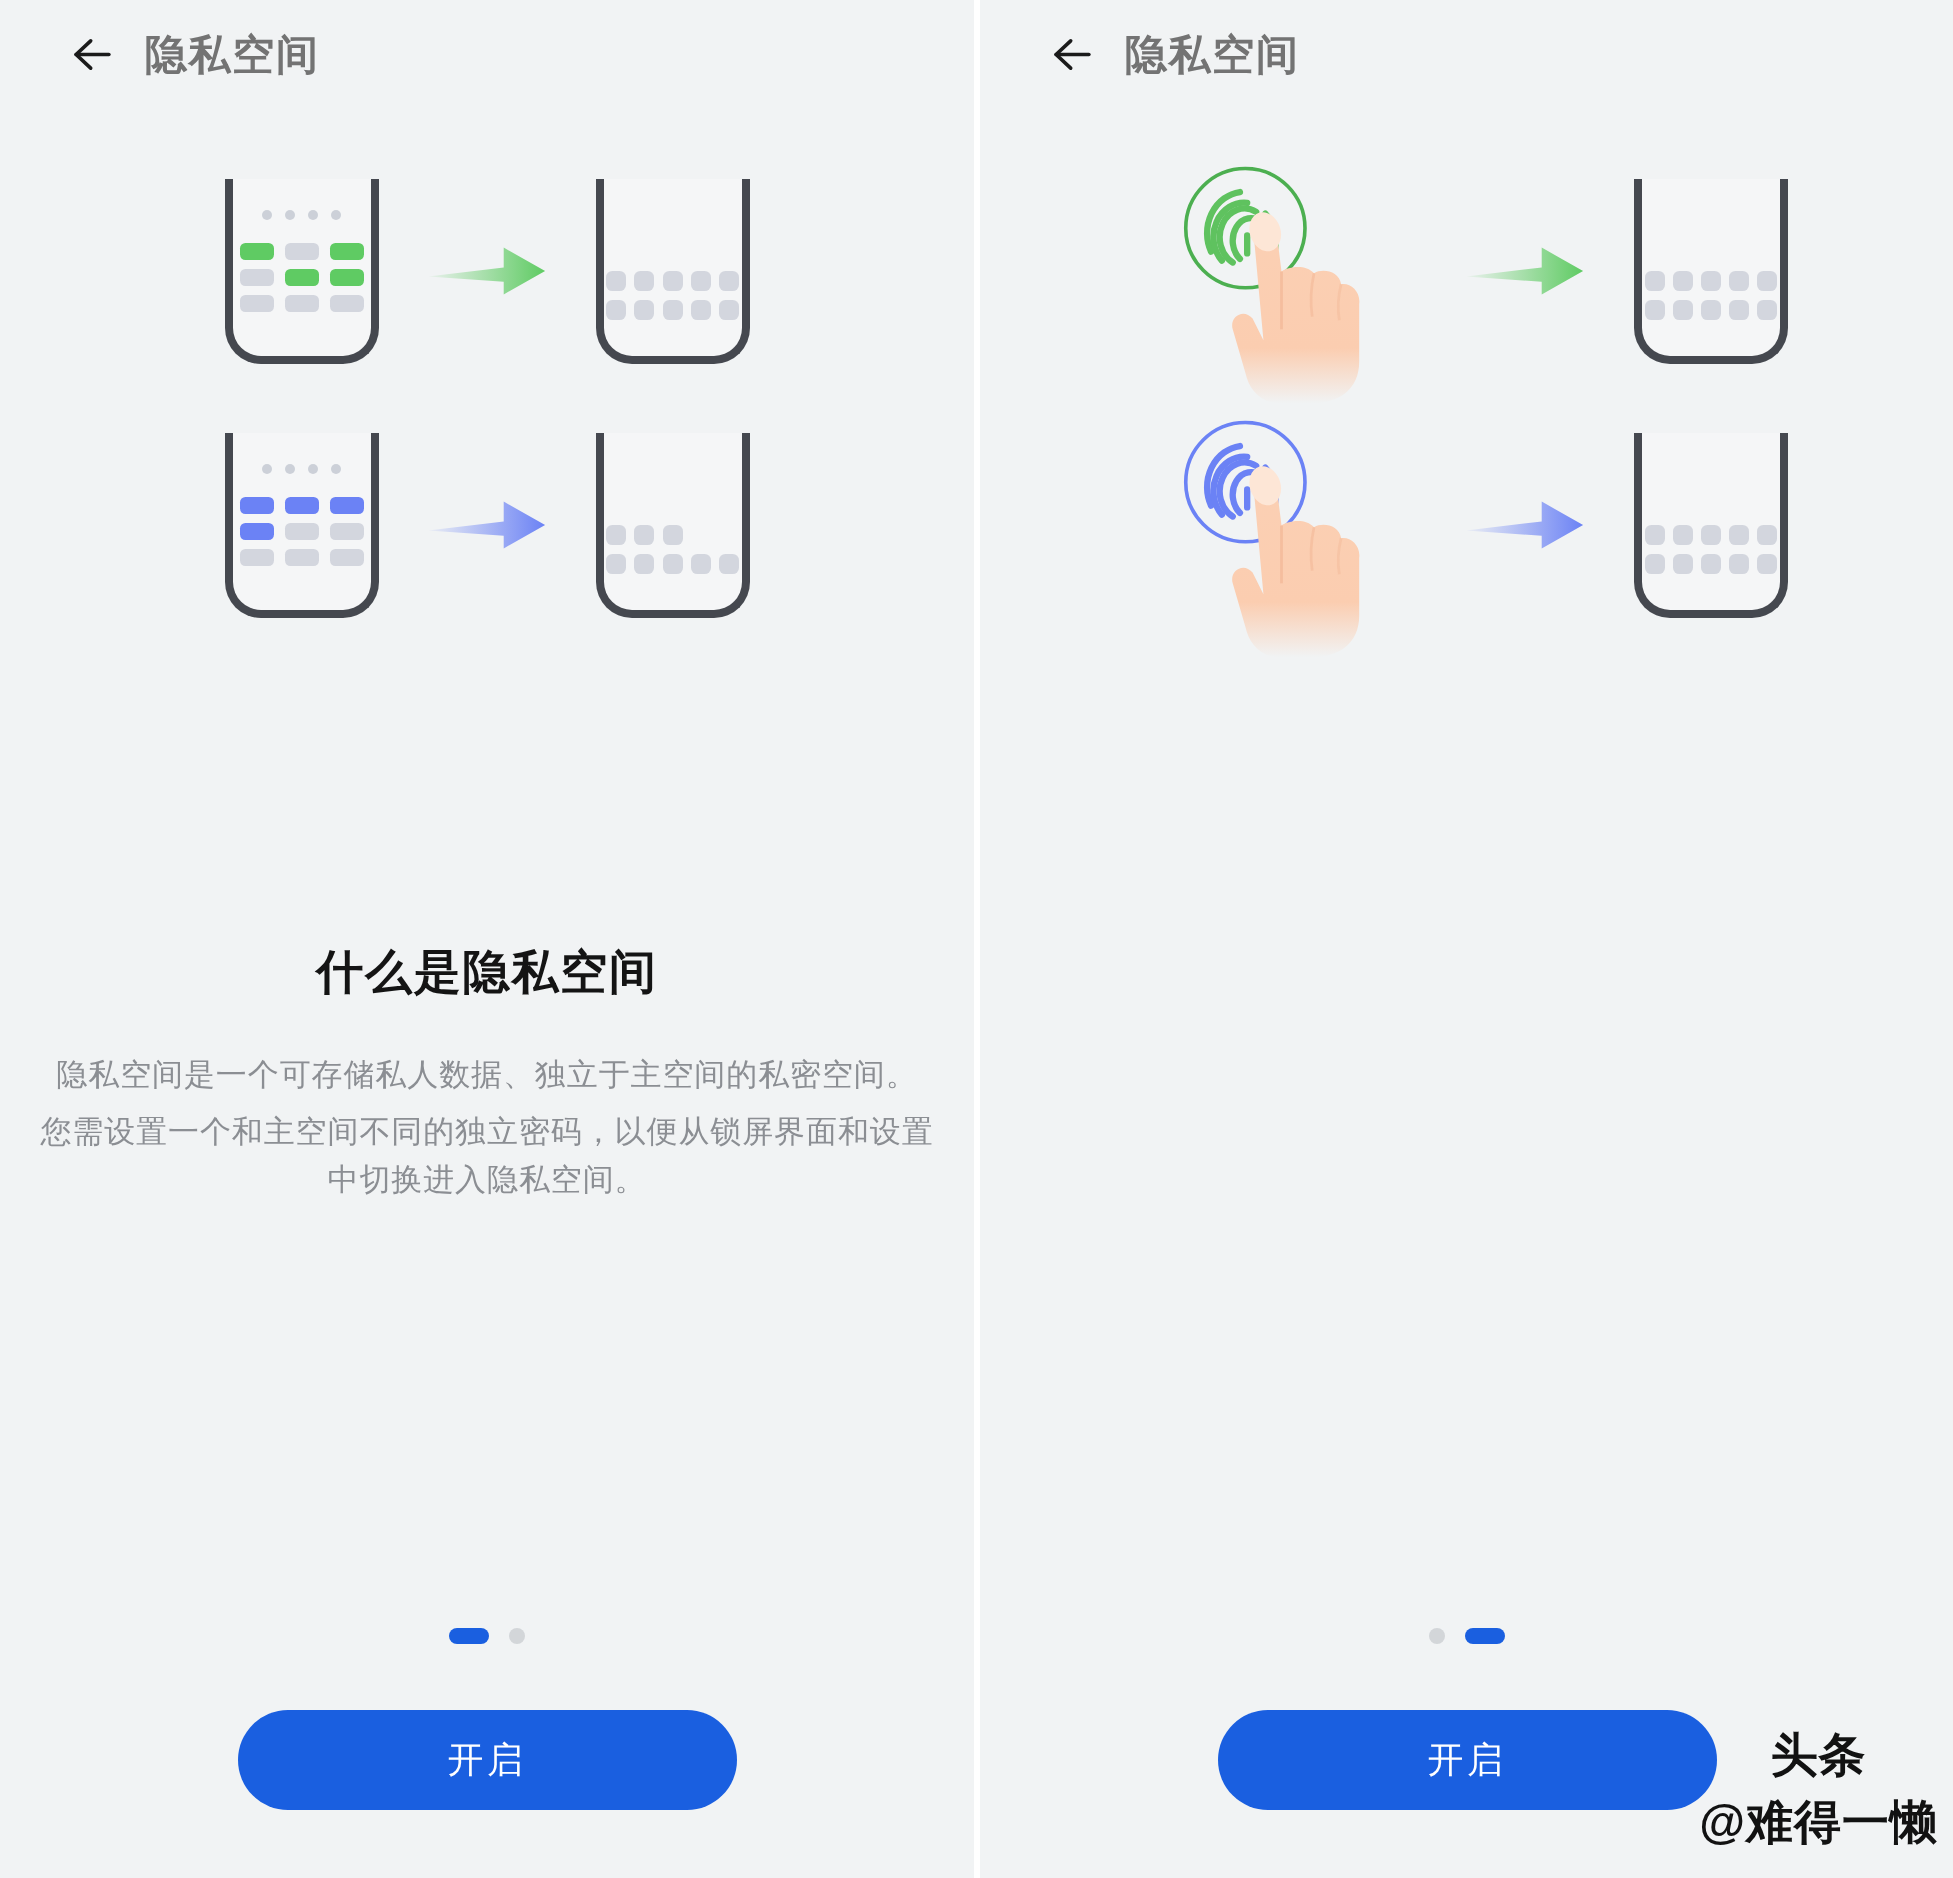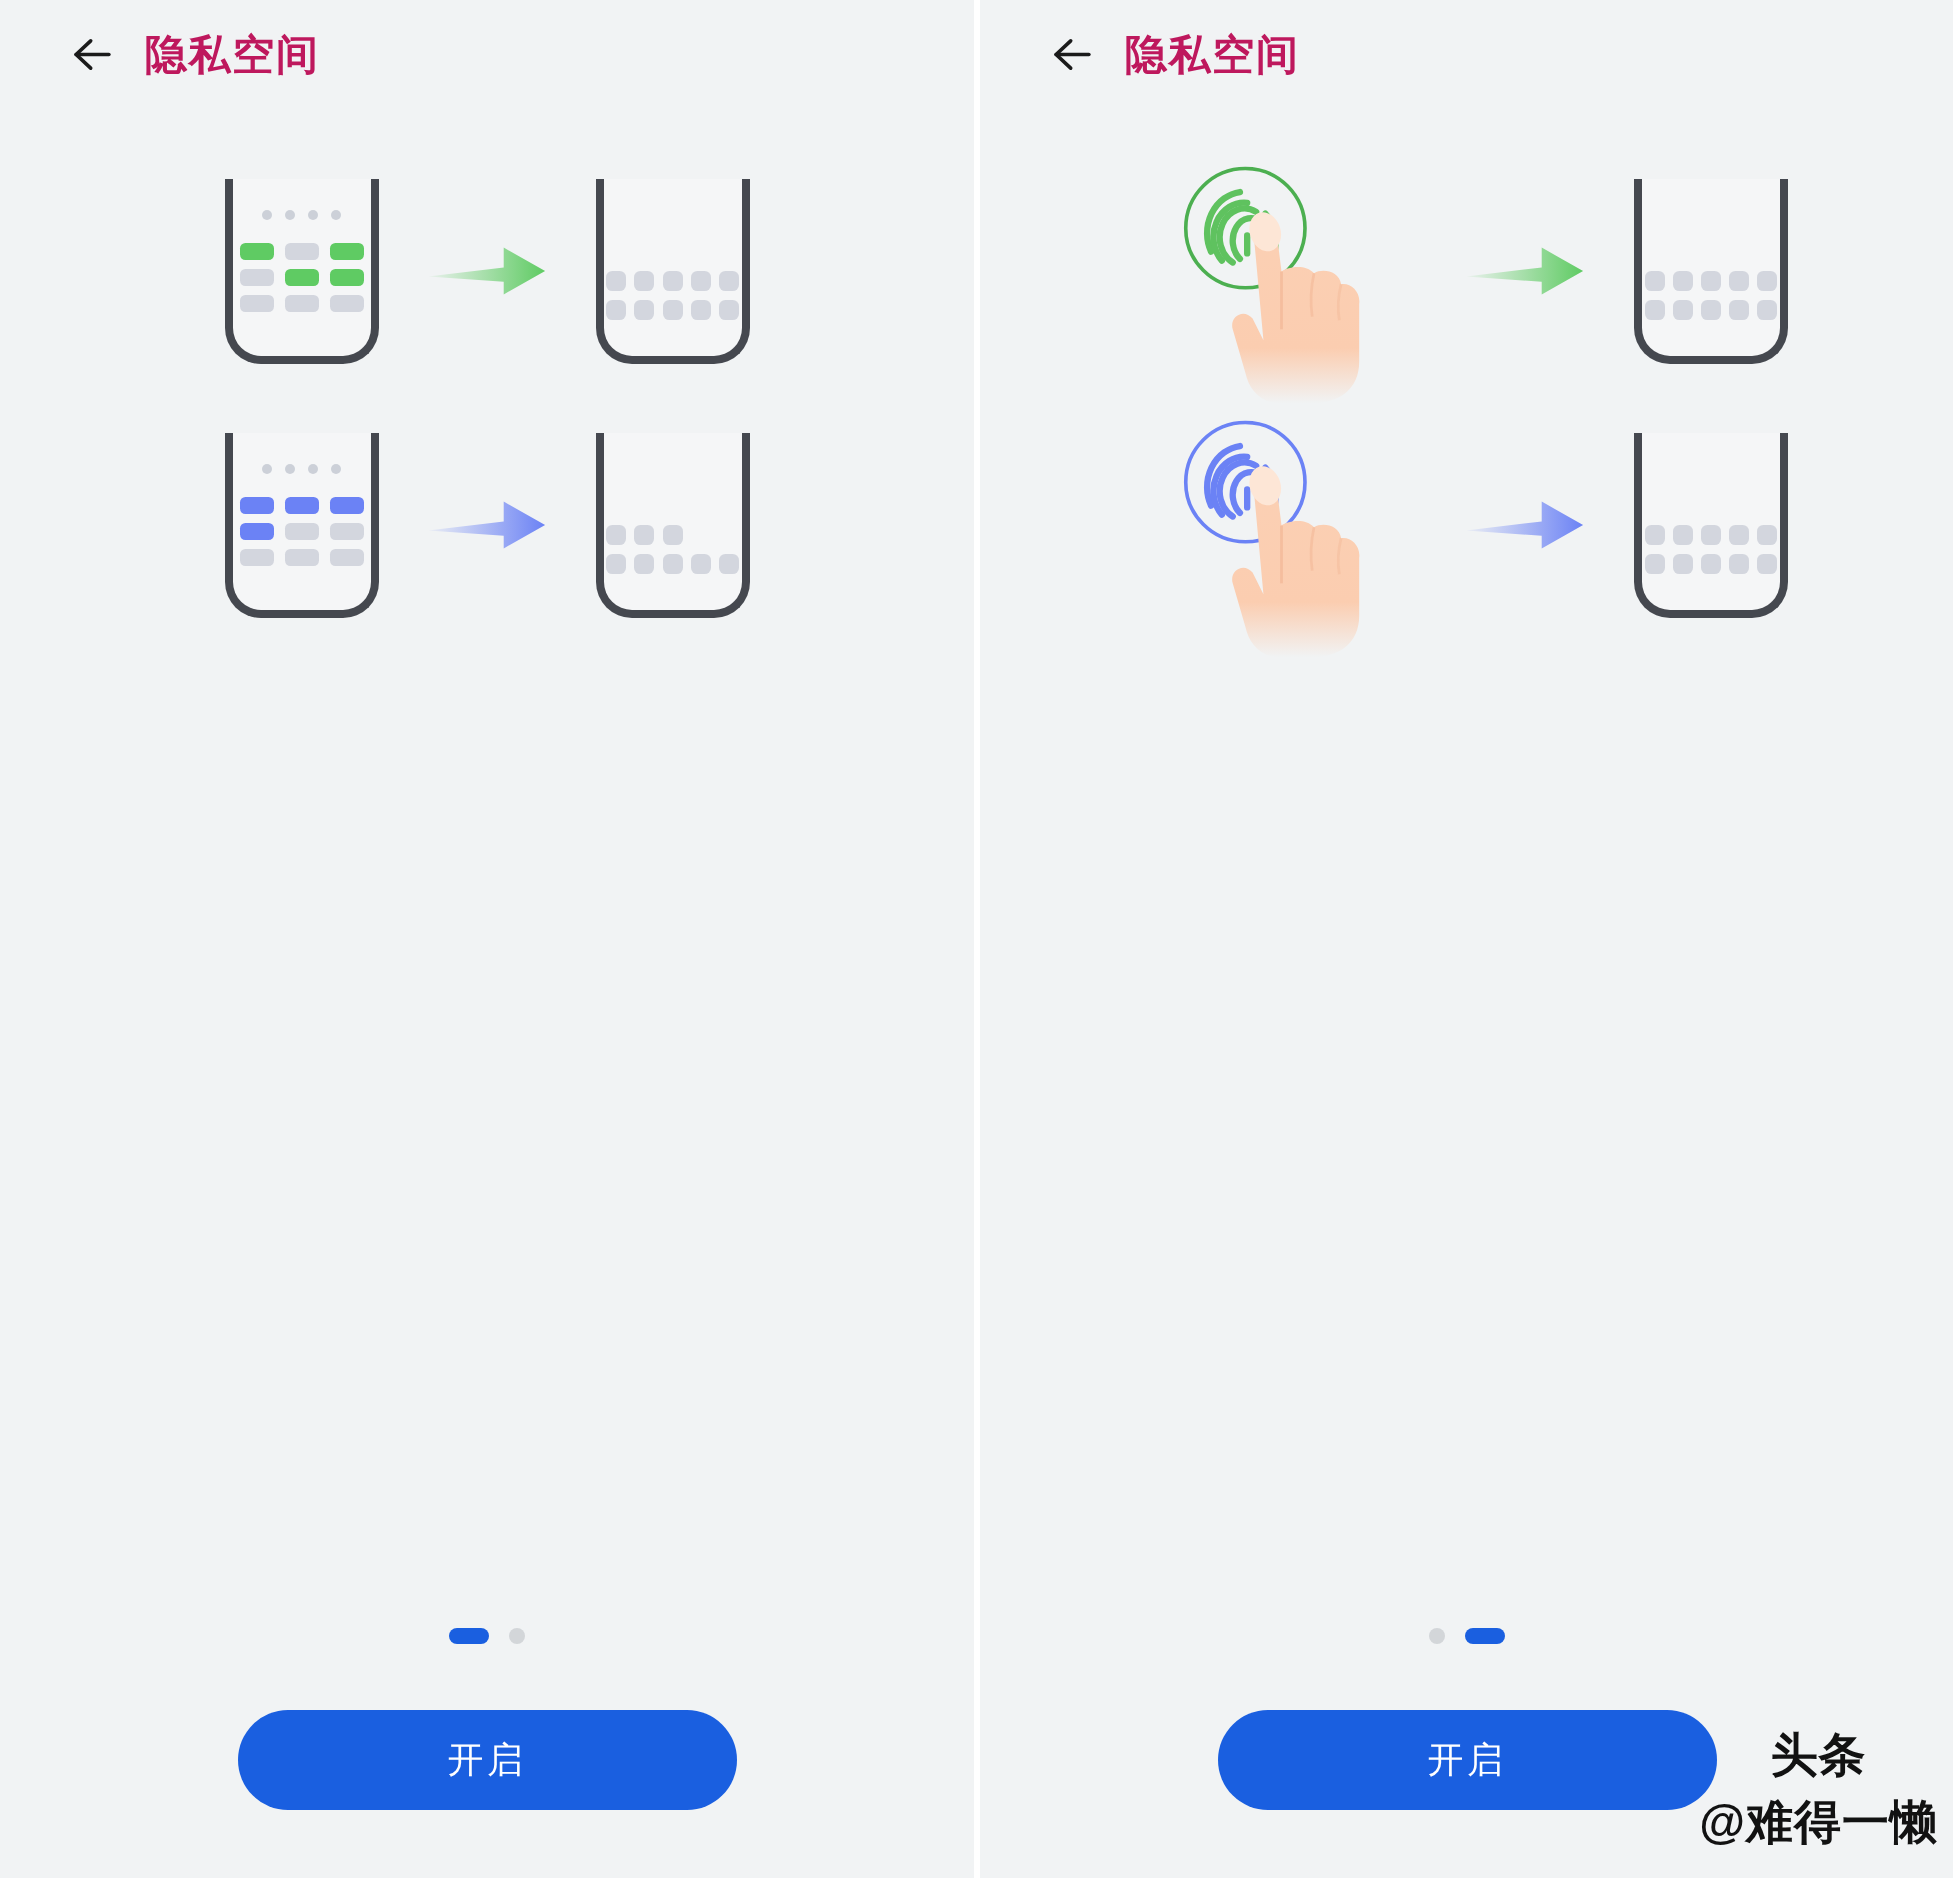--- a/index.html
+++ b/index.html
@@ -25,21 +25,21 @@
     position:absolute;top:0;left:0;width:100%;height:109px;
     display:flex;align-items:center;
   }
   .back-btn{
     width:80px;height:80px;margin-left:52px;
     display:flex;align-items:center;justify-content:center;
     cursor:pointer;
   }
   .back-btn svg{display:block;}
   .page-title{
-    font-size:42px;font-weight:bold;color:#be185d;
+    font-size:42px;font-weight:bold;color:#737373;
     letter-spacing:1.8px;margin-left:12.7px;
   }
 
   
   .illus{
     position:absolute;left:0;width:100%;
     display:flex;align-items:center;justify-content:center;
   }
   .illus.row1{top:158px;height:226px;}
   .illus.row2{top:412px;height:226px;}
@@ -240,20 +240,25 @@
             <span class="hide"></span>
           <span></span>
             <span></span>
             <span></span>
             <span></span>
             <span></span>
         </div>
       </div>
     </div>
 
+    <div class="content">
+      <h1 class="headline">什么是隐私空间</h1>
+      <p class="body-text">隐私空间是一个可存储私人数据、独立于主空间的私密空间。</p>
+      <p class="body-text">您需设置一个和主空间不同的独立密码，以便从锁屏界面和设置中切换进入隐私空间。</p>
+    </div>
 
     <div class="pager">
       <i class="active"></i>
       <i></i>
     </div>
 
     <div class="cta-wrap">
       <button class="cta">开启</button>
     </div>
   </div>

